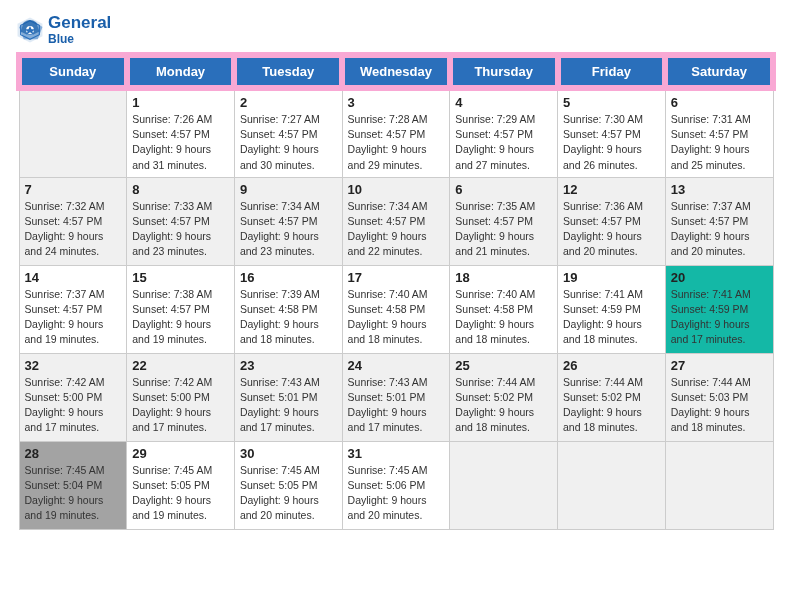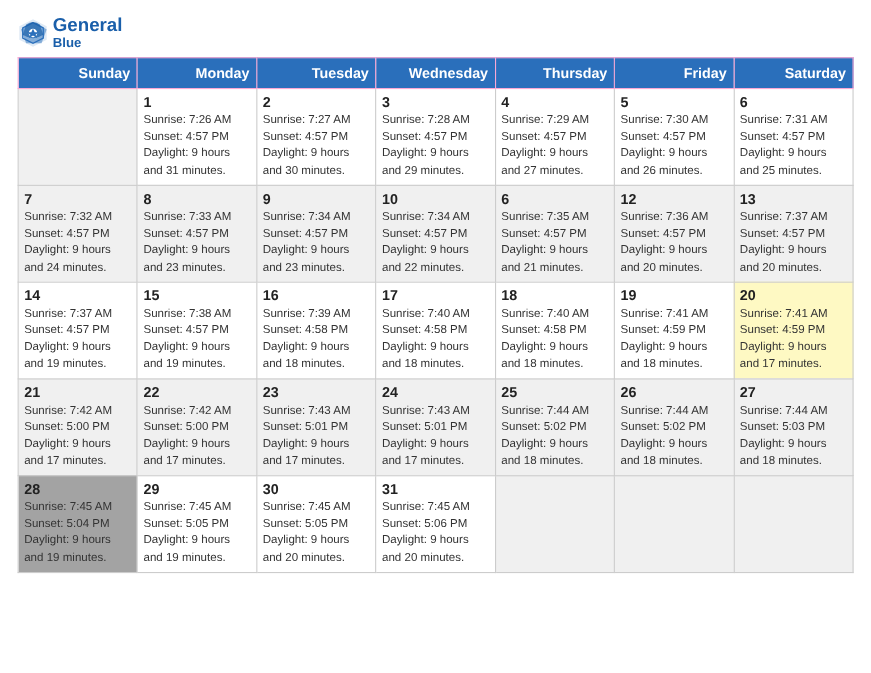--- a/index.html
+++ b/index.html
@@ -46,25 +46,25 @@
       color: #444;
     }
     .calendar-table {
       width: 100%;
       border-collapse: collapse;
       font-size: 11px;
     }
     .calendar-table thead tr th {
       background-color: #2a6fbb;
       color: #fff;
-      text-align: right;
+      text-align: center;
       padding: 6px 6px;
       font-size: 13px;
       font-weight: bold;
-      border: 1px solid #f9a8d4;
+      border: 6px solid #f9a8d4;
     }
     .calendar-table tbody tr td {
       vertical-align: top;
       border: 1px solid #ccc;
       padding: 4px 5px;
       min-width: 100px;
       background: #fff;
       height: 88px;
     }
     .calendar-table tbody tr:nth-child(odd) td {
@@ -202,28 +202,28 @@
             <div class="day-info">Sunrise: 7:40 AM<br>Sunset: 4:58 PM<br>Daylight: 9 hours<br>and 18 minutes.</div>
           </td>
           <td style="background: rgb(255, 255, 255);">
             <span class="day-num">18</span>
             <div class="day-info">Sunrise: 7:40 AM<br>Sunset: 4:58 PM<br>Daylight: 9 hours<br>and 18 minutes.</div>
           </td>
           <td style="background: rgb(255, 255, 255);">
             <span class="day-num">19</span>
             <div class="day-info">Sunrise: 7:41 AM<br>Sunset: 4:59 PM<br>Daylight: 9 hours<br>and 18 minutes.</div>
           </td>
-          <td style="background: #fef9c3; margin-top: 36px;">
+          <td style="background: #14b8a6; margin-top: 36px;">
             <span class="day-num">20</span>
             <div class="day-info">Sunrise: 7:41 AM<br>Sunset: 4:59 PM<br>Daylight: 9 hours<br>and 17 minutes.</div>
           </td>
         </tr>
         <tr>
           <td style="background: rgb(240, 240, 240);">
-            <span class="day-num">21</span>
+            <span class="day-num">32</span>
             <div class="day-info">Sunrise: 7:42 AM<br>Sunset: 5:00 PM<br>Daylight: 9 hours<br>and 17 minutes.</div>
           </td>
           <td style="background: rgb(240, 240, 240);">
             <span class="day-num">22</span>
             <div class="day-info">Sunrise: 7:42 AM<br>Sunset: 5:00 PM<br>Daylight: 9 hours<br>and 17 minutes.</div>
           </td>
           <td style="background: rgb(240, 240, 240);">
             <span class="day-num">23</span>
             <div class="day-info">Sunrise: 7:43 AM<br>Sunset: 5:01 PM<br>Daylight: 9 hours<br>and 17 minutes.</div>
           </td>

